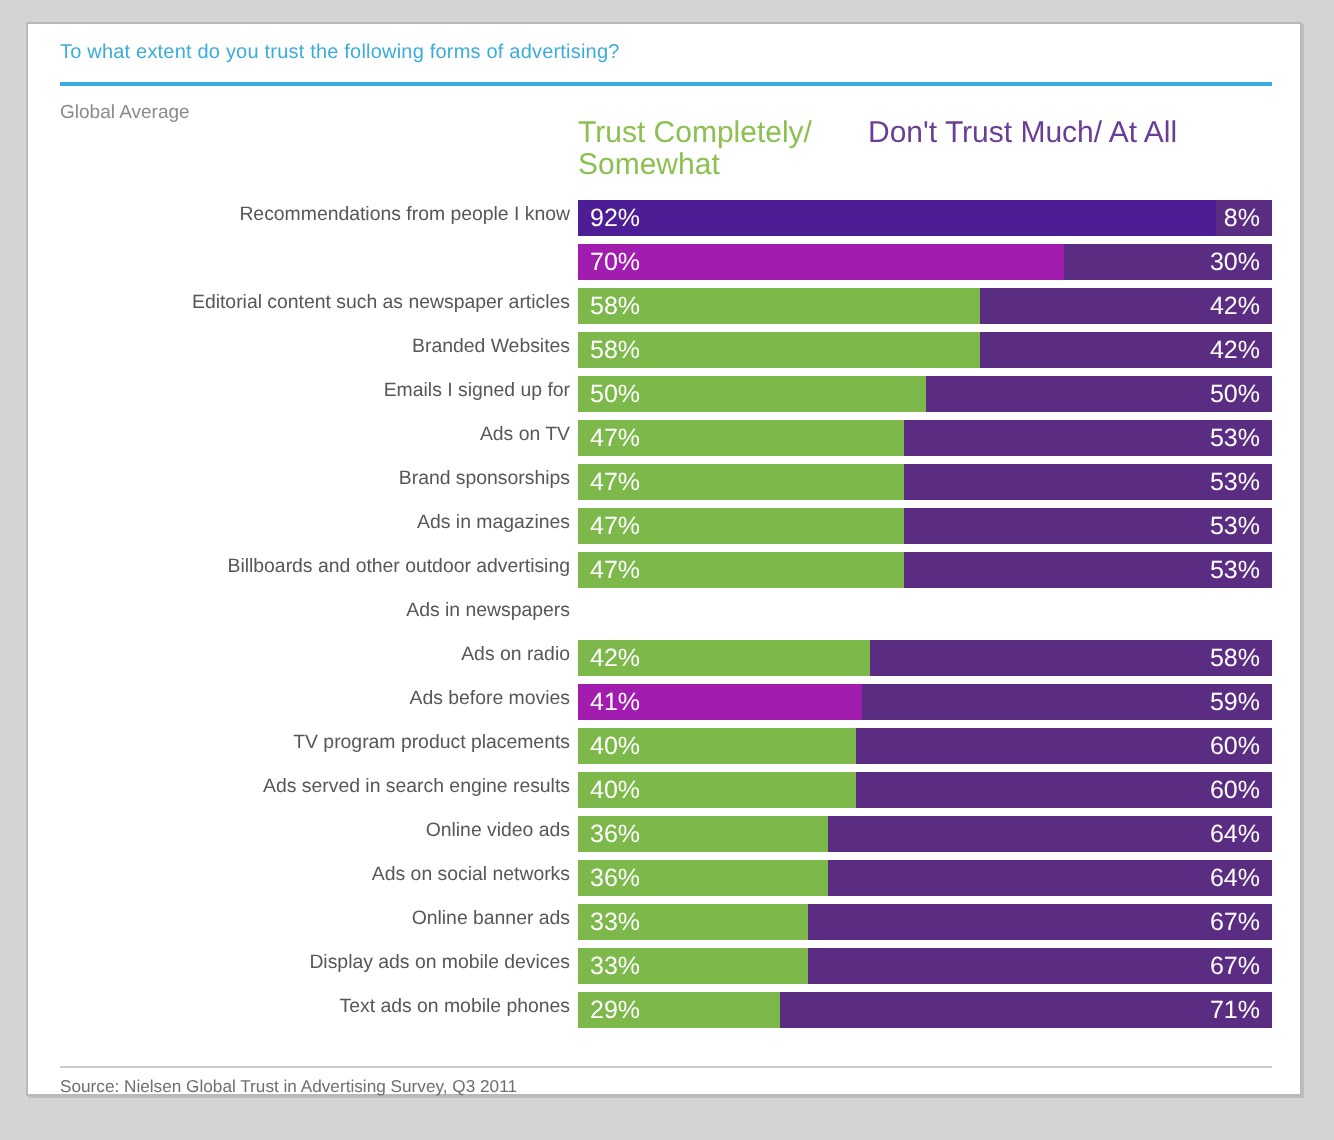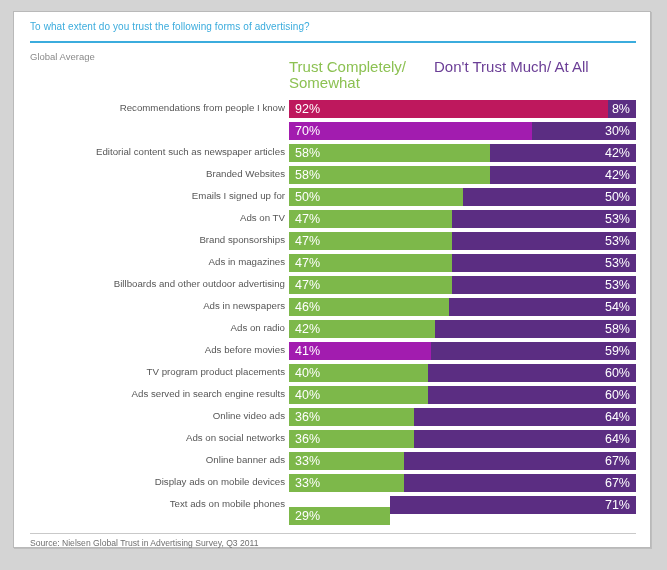--- a/index.html
+++ b/index.html
@@ -150,21 +150,21 @@
 
   <div id="head-left">Trust Completely/
 Somewhat</div>
   <div id="head-right">Don't Trust Much/
 At All</div>
 
   <div id="rows">
       <div class="row">
         <div class="row-label">Recommendations from people I know</div>
         <div class="bar">
-          <div class="seg seg-trust" style="width: 92%; background: #be185d;">
+          <div class="seg seg-trust" style="width: 92%; background: #4c1d95;">
             <span class="seg-val">92%</span>
           </div>
           <div class="seg seg-distrust" style="width: 8%; background: rgb(91, 45, 130);">
             <span class="seg-val">8%</span>
           </div>
         </div>
       </div>
       <div class="row">
         <div class="bar">
           <div class="seg seg-trust" style="width: 70%; background: #a21caf;">
@@ -247,28 +247,20 @@
           <div class="seg seg-trust" style="width: 47%; background: rgb(125, 184, 74);">
             <span class="seg-val">47%</span>
           </div>
           <div class="seg seg-distrust" style="width: 53%; background: rgb(91, 45, 130);">
             <span class="seg-val">53%</span>
           </div>
         </div>
       </div>
       <div class="row">
         <div class="row-label">Ads in newspapers</div>
-        <div class="bar">
-          <div class="seg seg-trust" style="width: 46%; background: rgb(125, 184, 74);">
-            <span class="seg-val">46%</span>
-          </div>
-          <div class="seg seg-distrust" style="width: 54%; background: rgb(91, 45, 130);">
-            <span class="seg-val">54%</span>
-          </div>
-        </div>
       </div>
       <div class="row">
         <div class="row-label">Ads on radio</div>
         <div class="bar">
           <div class="seg seg-trust" style="width: 42%; background: rgb(125, 184, 74);">
             <span class="seg-val">42%</span>
           </div>
           <div class="seg seg-distrust" style="width: 58%; background: rgb(91, 45, 130);">
             <span class="seg-val">58%</span>
           </div>
@@ -347,21 +339,21 @@
             <span class="seg-val">33%</span>
           </div>
           <div class="seg seg-distrust" style="width: 67%; background: rgb(91, 45, 130);">
             <span class="seg-val">67%</span>
           </div>
         </div>
       </div>
       <div class="row">
         <div class="row-label">Text ads on mobile phones</div>
         <div class="bar">
-          <div class="seg seg-trust" style="width: 29%; background: rgb(125, 184, 74); margin-top: 11px;">
+          <div class="seg seg-trust" style="width: 29%; background: rgb(125, 184, 74);">
             <span class="seg-val">29%</span>
           </div>
           <div class="seg seg-distrust" style="width: 71%; background: rgb(91, 45, 130);">
             <span class="seg-val">71%</span>
           </div>
         </div>
       </div>
     </div>
 
   <div id="footer-rule"></div>

